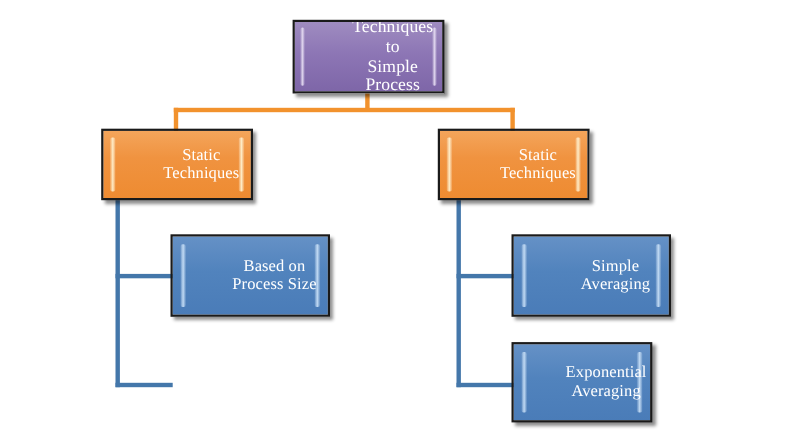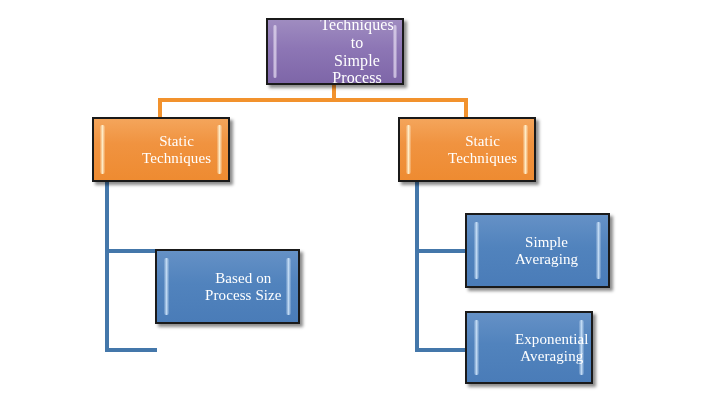--- a/index.html
+++ b/index.html
@@ -27,20 +27,21 @@
   .conn-orange { background: #F2922D; }
   .conn-blue   { background: #4477AA; }
 
   
   .node {
     position: absolute;
     box-sizing: border-box;
     border: 2px solid #1a1a1a;
     display: flex;
     align-items: center;
+    justify-content: center;
     text-align: center;
     color: #ffffff;
     line-height: 1.12;
     overflow: hidden;
     box-shadow: 3px 3px 3px rgba(0,0,0,0.45);
     padding-left: 44px;
   }
   .node .label {
     position: relative;
     z-index: 3;
@@ -139,21 +140,21 @@
     </span>
   </div>
 
   <div class="node node-orange" style="left:398px; top:117px; width:138px; height:65px;">
     <span class="label">
       <span>Static</span><br>
       <span>Techniques</span>
     </span>
   </div>
 
-  <div class="node node-blue" style="left:155px; top:213px; width:145px; height:75px;margin-top:36px;">
+  <div class="node node-blue" style="left:155px; top:213px; width:145px; height:75px;">
     <span class="label">
       <span>Based on</span><br>
       <span>Process Size</span>
     </span>
   </div>
 
 
   <div class="node node-blue" style="left:465px; top:213px; width:145px; height:75px;">
     <span class="label">
       <span>Simple</span><br>

